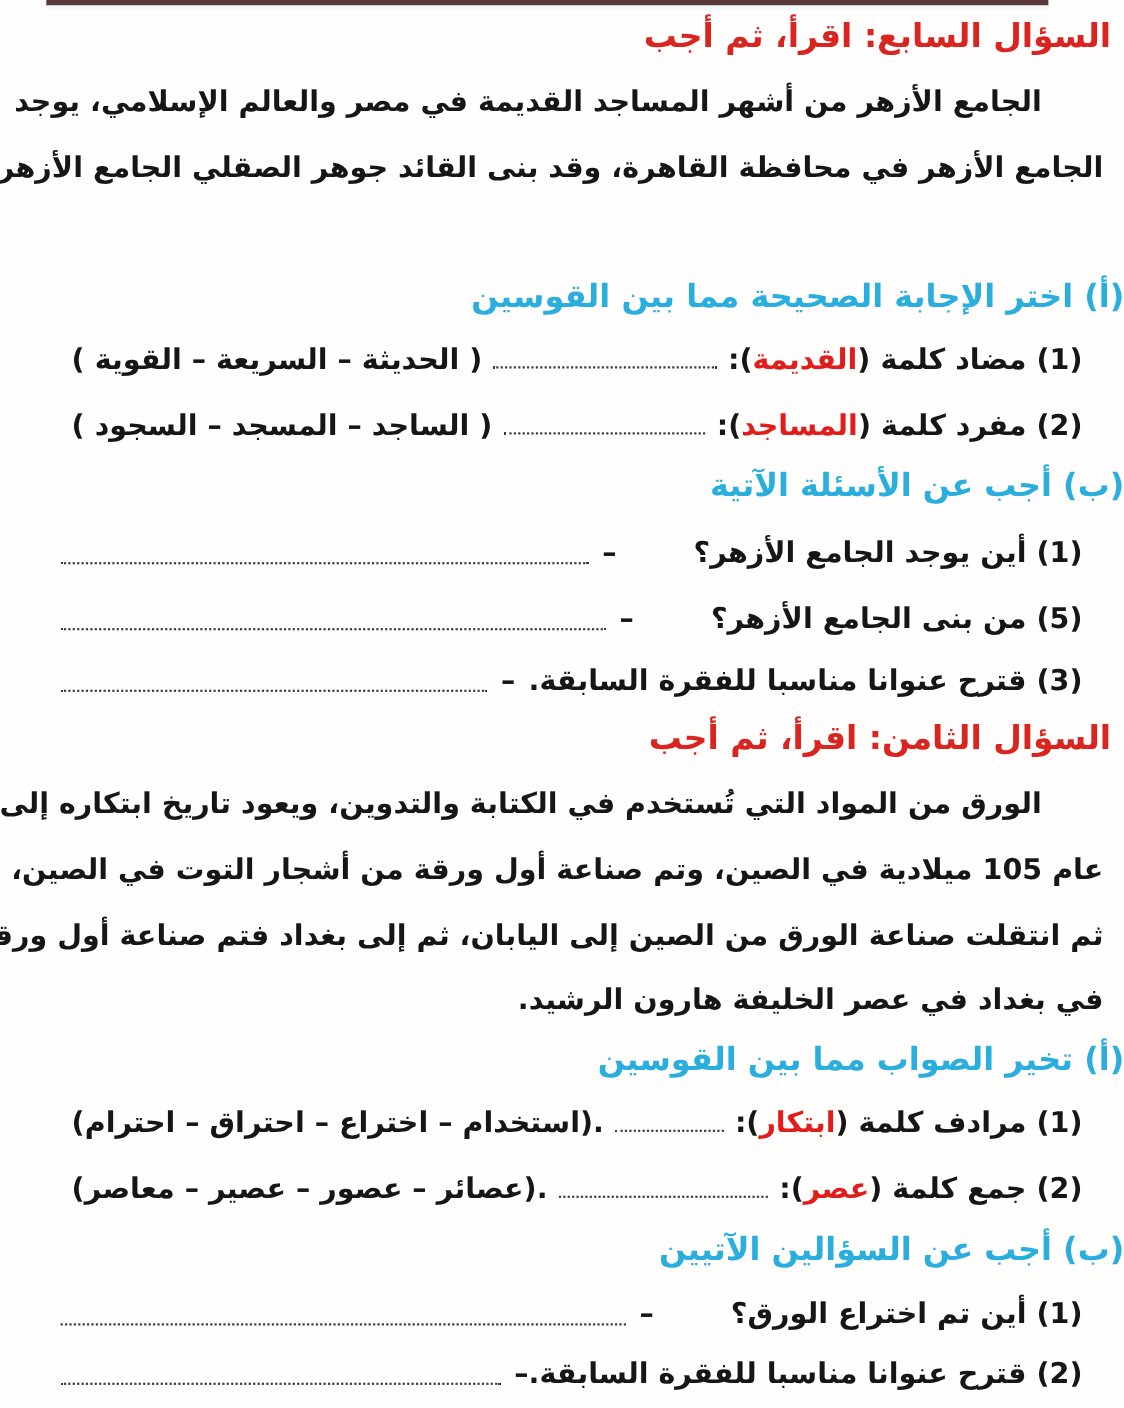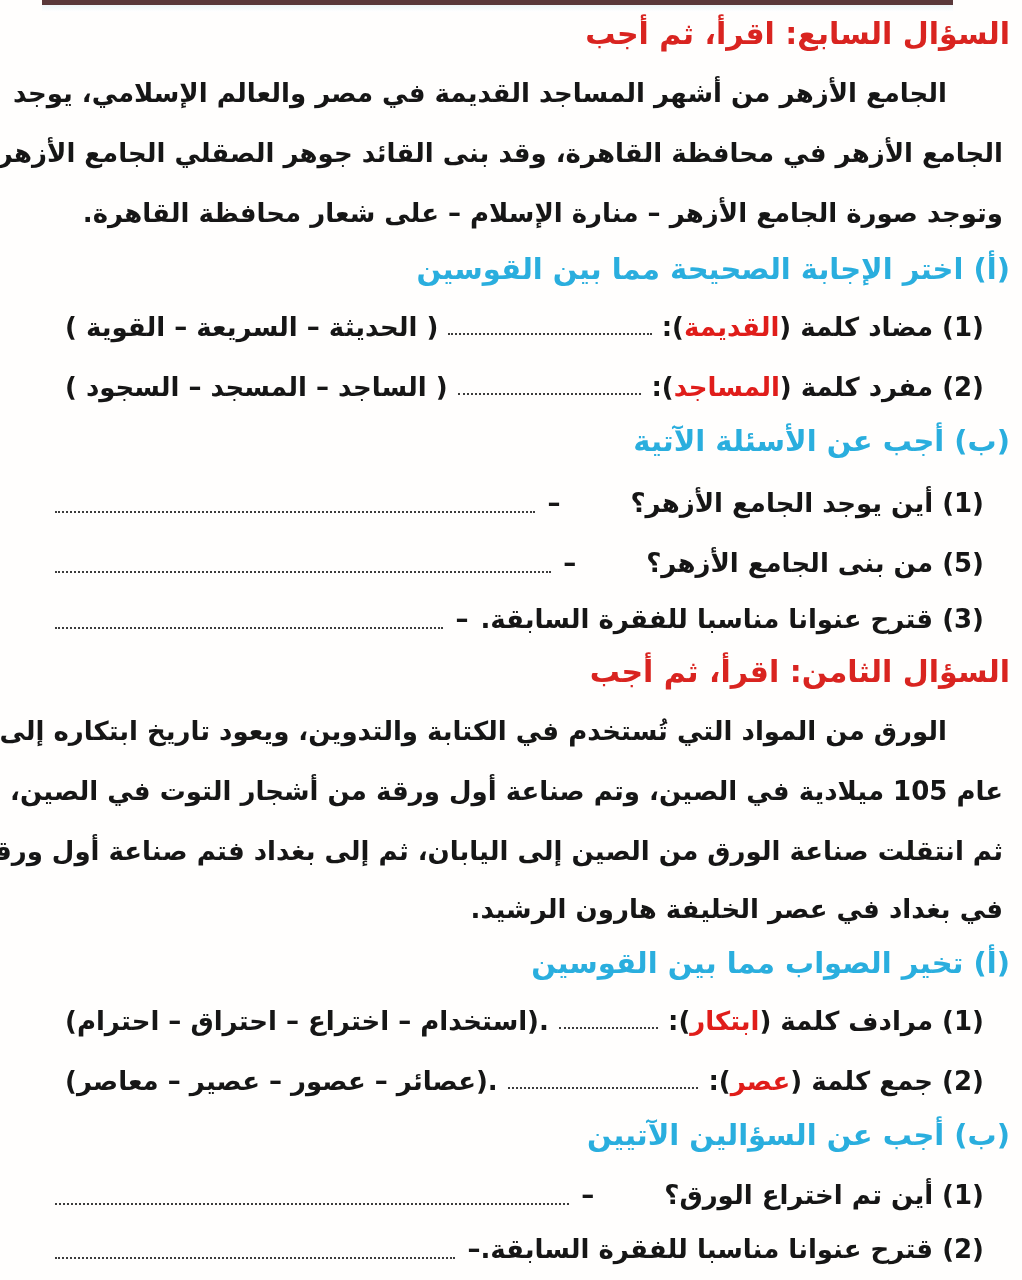--- a/index.html
+++ b/index.html
@@ -19,21 +19,21 @@
   }
   .topbar-glow{
     position:absolute;top:5px;left:42px;width:911px;height:7px;
     background:linear-gradient(#eef5f9, #ffffff);
   }
   .abs{position:absolute;white-space:nowrap;}
   .title{
     font-size:30px;line-height:44px;color:#d92420;right:12px;
   }
   .heading-blue{
-    font-size:29px;line-height:42px;color:#2aaede;right:12px;
+    font-size:29px;line-height:42px;color:#2aaede;right:0;
   }
   .passage{
     font-size:26px;line-height:42px;right:19px;
   }
   .passage.indent{right:75px;}
   .row{
     position:absolute;left:0;right:0;height:42px;
     display:flex;align-items:center;
     font-size:26px;
   }
@@ -58,21 +58,20 @@
 
 <div id="page">
 
   <div class="topbar"></div>
   <div class="topbar-glow"></div>
 
   <div class="abs title" style="top:12px">السؤال السابع: اقرأ، ثم أجب</div>
 
   <div class="abs passage indent" style="top:72px">الجامع الأزهر من أشهر المساجد القديمة في مصر والعالم الإسلامي، يوجد</div>
   <div class="abs passage" style="top:132px">الجامع الأزهر في محافظة القاهرة، وقد بنى القائد جوهر الصقلي الجامع الأزهر،</div>
-  <div class="abs passage" style="top:192px">وتوجد صورة الجامع الأزهر – منارة الإسلام – على شعار محافظة القاهرة.</div>
 
   <div class="abs heading-blue" style="top:248px">(أ) اختر الإجابة الصحيحة مما بين القوسين</div>
 
   <div class="row mcq" style="top:306px">
     <span class="lbl"><span>(1) مضاد كلمة (</span><span class="red">القديمة</span><span>):</span></span>
     <span class="dotline"></span>
     <span class="opts">( الحديثة – السريعة – القوية )</span>
   </div>
 
   <div class="row mcq" style="top:366px">

